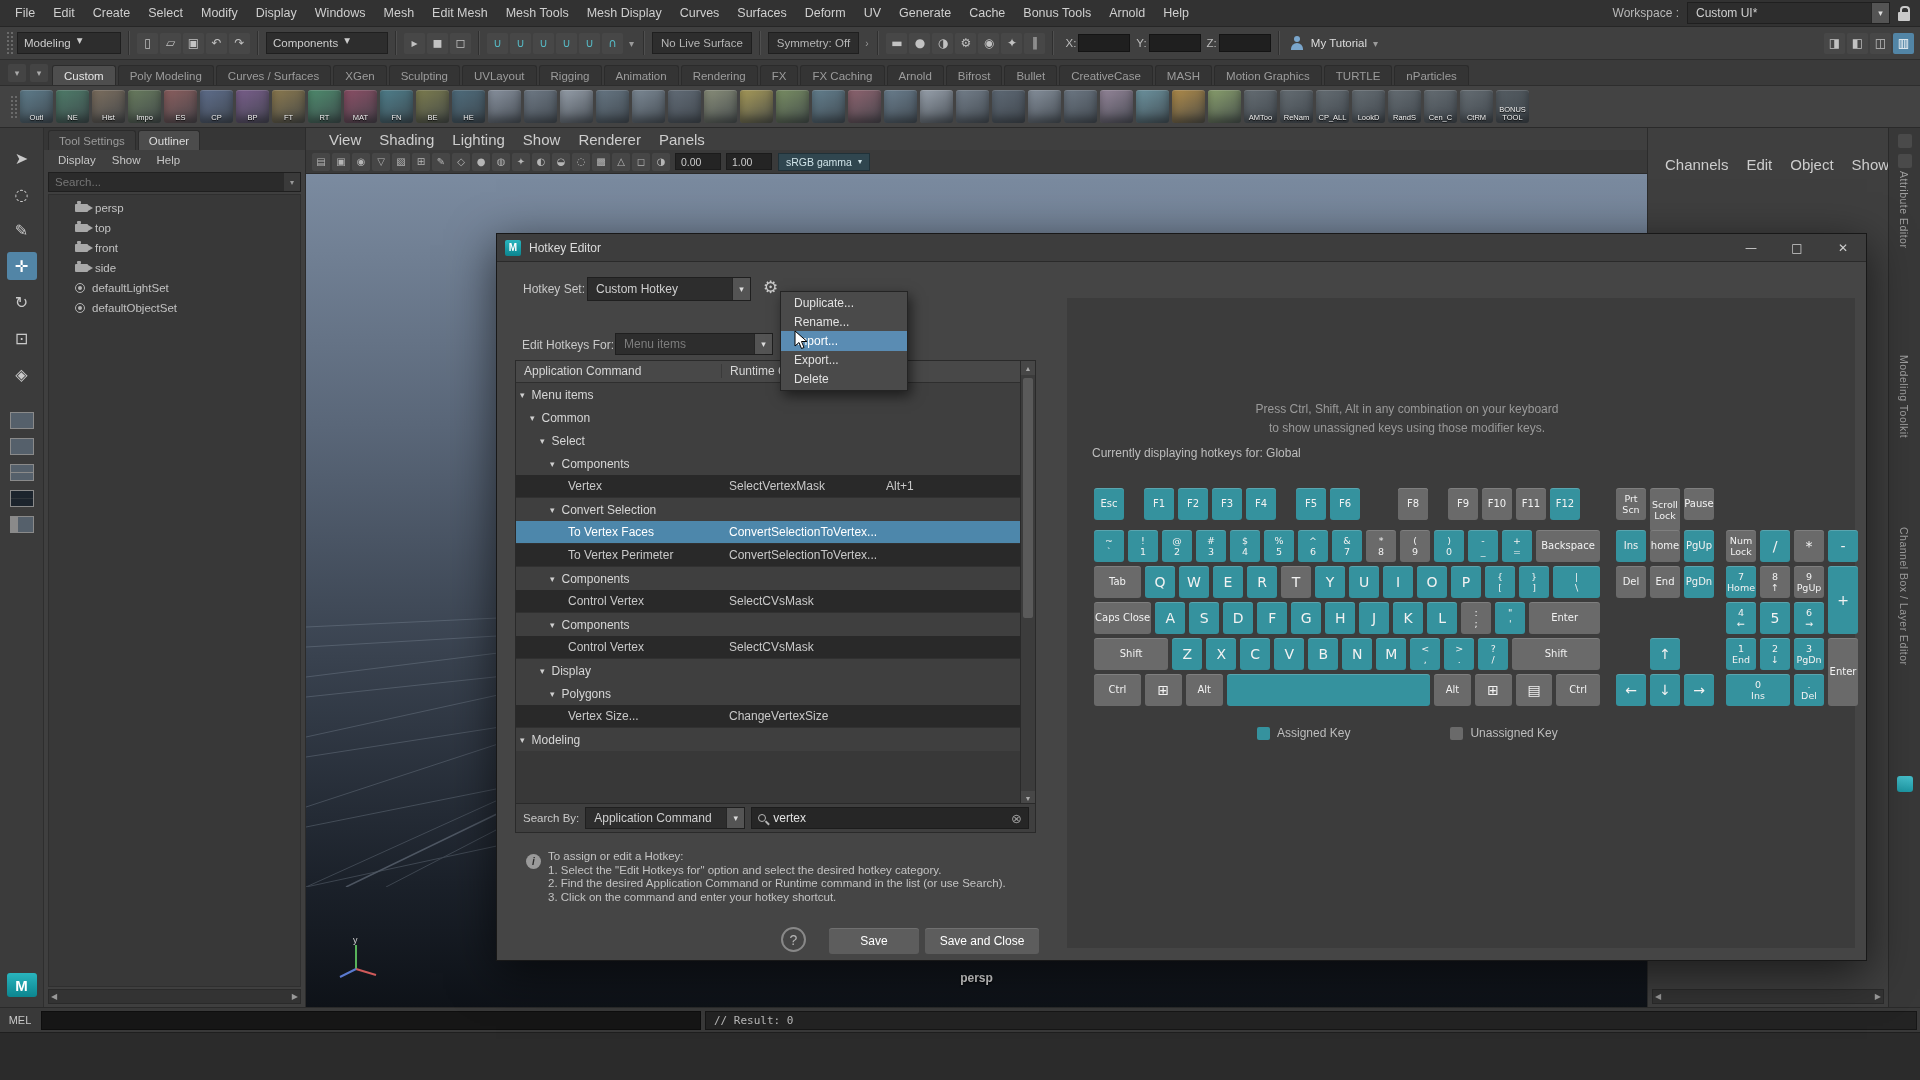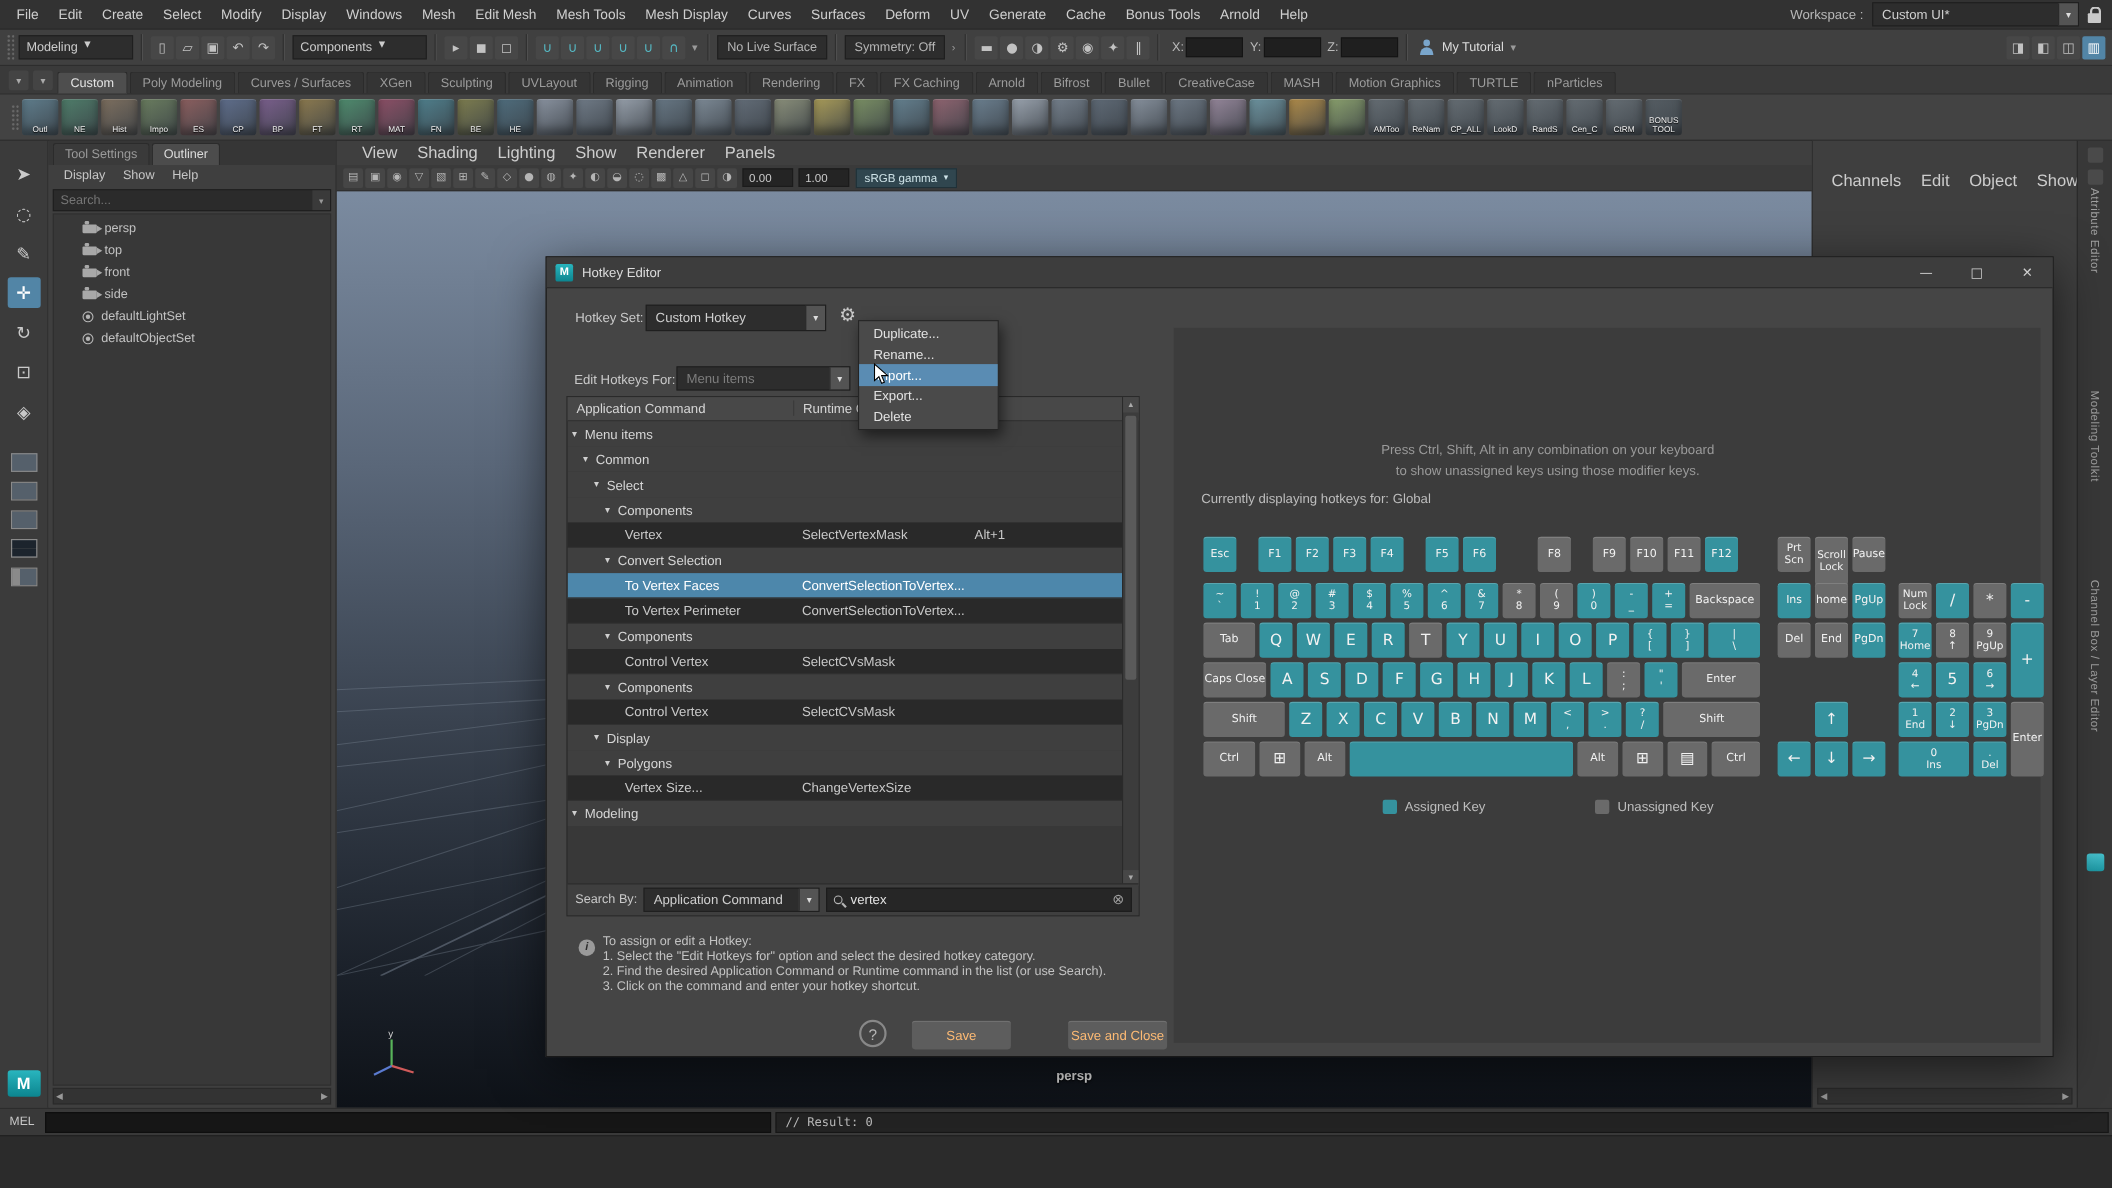--- a/index.html
+++ b/index.html
@@ -11,21 +11,21 @@
   #menubar{height:27px;background:#323232;display:flex;align-items:center;padding-left:6px;border-bottom:1px solid #262626;}
   #menubar-items{display:flex;align-items:center;}
   .mi{padding:0 9px;font-size:12.5px;color:#cfcfcf;line-height:27px;}
   .ws-wrap{margin-left:auto;display:flex;align-items:center;gap:8px;padding-right:10px;}
   .ws-label{font-size:12px;color:#b9b9b9;}
   .drop{background:#2d2d2d;border:1px solid #1f1f1f;color:#cfcfcf;font-size:12px;display:flex;align-items:center;height:22px;}
   .drop .dtext{flex:1;padding-left:8px;white-space:nowrap;overflow:hidden;}
   .drop .arr{width:18px;height:100%;background:#545454;display:flex;align-items:center;justify-content:center;
              font-size:9px;color:#ddd;border-left:1px solid #262626;flex:none;}
   .drop.disabled .dtext{color:#7d7d7d;}
-  #ws-drop{width:188px;}
+  #ws-drop{width:203px;}
   .lock-icon{width:12px;height:9px;background:#c9c9c9;border-radius:1px;position:relative;margin-top:6px;}
   .lock-icon::before{content:"";position:absolute;left:2px;top:-6px;width:6px;height:6px;border:2px solid #c9c9c9;border-bottom:none;border-radius:4px 4px 0 0;}
   
   #statusline{height:33px;background:#404040;border-bottom:1px solid #2d2d2d;display:flex;align-items:center;gap:4px;padding:0 6px;}
   .grip{width:7px;height:24px;background:radial-gradient(#6a6a6a 1px,transparent 1.2px);background-size:4px 4px;flex:none;}
   .sl-sep{width:2px;height:24px;border-left:1px solid #2f2f2f;border-right:1px solid #4f4f4f;margin:0 3px;flex:none;}
   .sl-drop{height:22px;background:#2d2d2d;border:1px solid #1f1f1f;display:flex;align-items:center;font-size:11.5px;color:#ccc;flex:none;}
   .sl-drop .dtext{padding:0 6px;white-space:nowrap;}
   .sl-box{height:22px;background:#2d2d2d;border:1px solid #1f1f1f;display:flex;align-items:center;font-size:11.5px;color:#b5b5b5;padding:0 8px;flex:none;white-space:nowrap;}
   .sl-ic{width:21px;height:21px;background:#474747;border-radius:2px;display:flex;align-items:center;justify-content:center;
@@ -139,21 +139,21 @@
   .search-field{flex:1;height:22px;margin-right:6px;background:#262626;border:1px solid #1c1c1c;display:flex;align-items:center;gap:5px;padding:0 6px;}
   .mag-icon{width:8px;height:8px;border:1.5px solid #b5b5b5;border-radius:50%;position:relative;flex:none;}
   .mag-icon::after{content:"";position:absolute;left:6px;top:7px;width:5px;height:1.5px;background:#b5b5b5;transform:rotate(45deg);}
   .search-field input{flex:1;background:transparent;border:none;outline:none;color:#e2e2e2;font-size:12px;font-family:inherit;}
   .clear-ic{font-size:13px;color:#9f9f9f;font-family:"DejaVu Sans",sans-serif;}
   
   .info-icon{width:15px;height:15px;border-radius:50%;background:#9a9a9a;color:#2c2c2c;font-weight:bold;font-size:10px;
              font-style:italic;display:flex;align-items:center;justify-content:center;}
   .info-line{font-size:11.5px;color:#c3c3c3;line-height:13.5px;white-space:nowrap;}
   .help-btn{width:25px;height:25px;border:2px solid #888;border-radius:50%;color:#b5b5b5;font-size:14px;display:flex;align-items:center;justify-content:center;}
-  .btn{background:#5d5d5d;border-radius:3px;color:#fdba74;font-size:12px;display:flex;align-items:center;justify-content:center;box-shadow:inset 0 1px 0 rgba(255,255,255,.12);}
+  .btn{background:#5d5d5d;border-radius:3px;color:#ffffff;font-size:12px;display:flex;align-items:center;justify-content:center;box-shadow:inset 0 1px 0 rgba(255,255,255,.12);}
   
   #kb-tabbar{left:570px;top:40px;width:788px;height:24px;border-bottom:1px solid #2e2e2e;display:flex;gap:2px;}
   .kb-tab{height:24px;padding:0 14px;font-size:12px;display:flex;align-items:center;background:#353535;color:#8e8e8e;border:1px solid #2b2b2b;border-bottom:none;border-radius:3px 3px 0 0;}
   .kb-tab.active{background:#3c3c3c;color:#e4e4e4;}
   #kb-pane{left:570px;top:64px;width:788px;height:650px;background:#3c3c3c;}
   #kb-hint{left:600px;top:166px;width:620px;text-align:center;font-size:12px;color:#9a9a9a;line-height:19px;}
   #kb-current{left:595px;top:212px;font-size:12px;color:#bdbdbd;}
   #kb{left:597px;top:254px;width:764px;height:218px;}
   .key{position:absolute;border-radius:3px;color:#f2f2f2;display:flex;align-items:center;justify-content:center;
        font-size:14px;font-family:"DejaVu Sans","Liberation Sans",sans-serif;line-height:1;}
@@ -683,21 +683,21 @@
 
     <div class="dabs info-icon" style="left:29px;top:620px">i</div>
     <div class="dabs" style="left:51px;top:616px">
       <div class="info-line">To assign or edit a Hotkey:</div>
       <div class="info-line">1. Select the "Edit Hotkeys for" option and select the desired hotkey category.</div>
       <div class="info-line">2. Find the desired Application Command or Runtime command in the list (or use Search).</div>
       <div class="info-line">3. Click on the command and enter your hotkey shortcut.</div>
     </div>
     <div class="dabs help-btn" style="left:284px;top:693px">?</div>
     <div class="dabs btn" style="left:332px;top:694px;width:90px;height:26px">Save</div>
-    <div class="dabs btn" style="left:474px;top:694px;width:90px;height:26px">Save and Close</div>
+    <div class="dabs btn" style="left:428px;top:694px;width:114px;height:26px">Save and Close</div>
 
     <div class="dabs" id="kb-pane"></div>
     <div class="dabs" id="kb-hint">
       <div>Press Ctrl, Shift, Alt in any combination on your keyboard</div>
       <div>to show unassigned keys using those modifier keys.</div>
     </div>
     <div class="dabs" id="kb-current">Currently displaying hotkeys for: Global</div>
     <div class="dabs" id="kb">
         <div class="key on small" style="left: 0px; top: 0px; width: 30px; height: 32px;">Esc</div>
         <div class="key on small" style="left: 50px; top: 0px; width: 30px; height: 32px;">F1</div>

